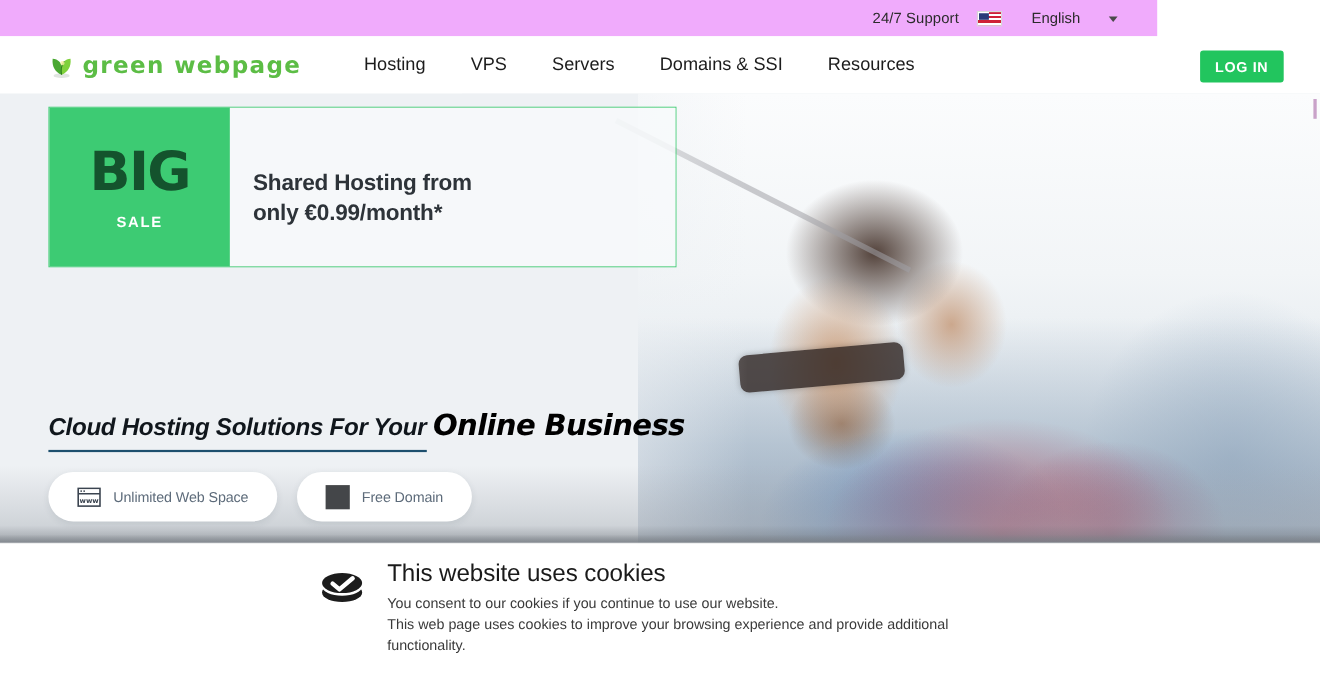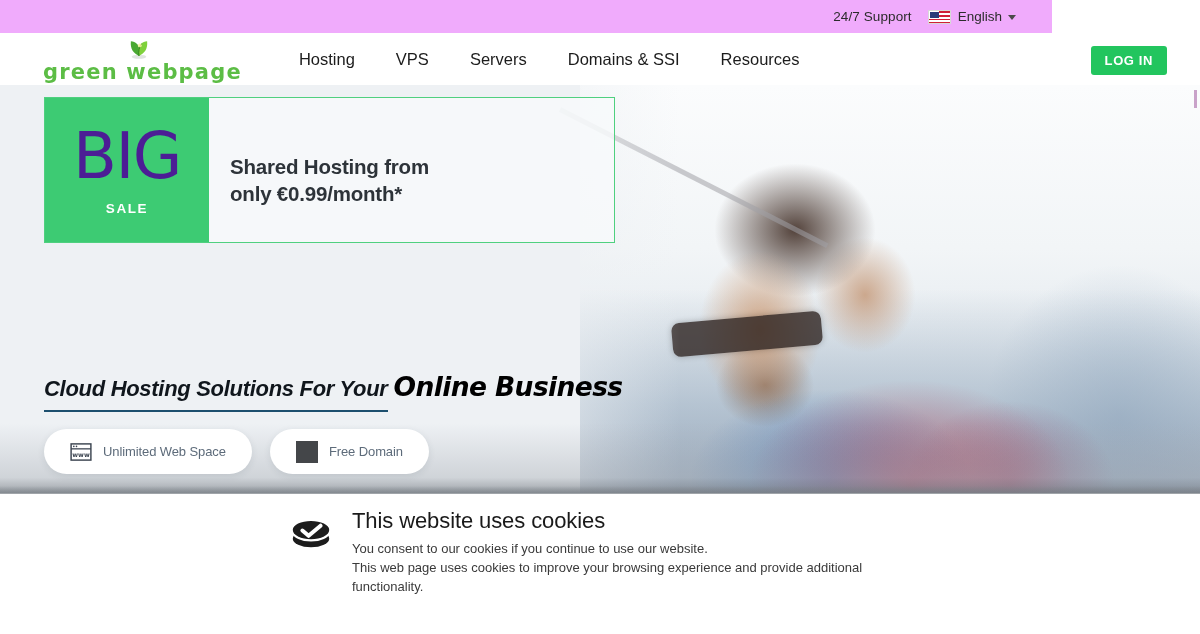--- a/index.html
+++ b/index.html
@@ -16,21 +16,21 @@
   .utilbar {
     position: absolute; top: 0; left: 0; width: 1052px; height: 33px;
     background: #f0abfc;
     display: flex; align-items: center; justify-content: flex-end;
     padding-right: 36px;
   }
   .support-link {
     font-size: 13.5px; color: #2b2b2b; letter-spacing: .1px;
     margin-right: 16px; cursor: pointer; white-space: nowrap;
   }
-  .lang { display: flex; align-items: center; cursor: pointer; }
+  .lang { display: flex; align-items: center; cursor: pointer; gap: 20px; }
   .flag {
     width: 23px; height: 14px; margin-right: 7px;
     border: 1px solid #d8d8d8; position: relative; overflow: hidden;
     background: repeating-linear-gradient(to bottom,
       #cf2037 0px, #cf2037 1.9px, #ffffff 1.9px, #ffffff 3.8px);
   }
   .flag::after {
     content:""; position:absolute; left:0; top:0; width:10px; height:7.5px;
     background:#2a3b79;
     box-shadow:
@@ -42,21 +42,21 @@
     border-left: 4.5px solid transparent;
     border-right: 4.5px solid transparent;
     border-top: 5px solid #4a4a4a;
   }
 
   
   .navbar {
     position: absolute; top: 33px; left: 0; width: 1200px; height: 52px;
     background: #ffffff; display: flex; align-items: center;
   }
-  .brand { display: flex; align-items: center; margin-left: 43px; cursor:pointer;flex-direction:column; }
+  .brand { display: flex; align-items: center; margin-left: 43px; cursor:pointer; }
   .brand-logo { width: 26px; height: 26px; margin-right: 6px; }
   .brand-name {
     font-size: 21px; font-weight: 600; color: #5cbd45;
     letter-spacing: 1.2px; font-family: "DejaVu Sans", sans-serif;
     text-transform: lowercase;
   }
   .nav-items { display: flex; align-items: center; margin-left: 57px; }
   .nav-item {
     font-size: 16.5px; color: #1c1c1c; margin-right: 41px;
     cursor: pointer; white-space: nowrap;
@@ -120,21 +120,21 @@
     position: absolute; left: 44px; top: 97px;
     width: 571px; height: 146px; display: flex;
     border: 1px solid #4fd07f;
   }
   .sale-left {
     width: 164px; background: #3dcb73;
     display: flex; flex-direction: column;
     align-items: center; justify-content: center;
   }
   .sale-big {
-    font-size: 64px; font-weight: 400; color: #4c1d95;
+    font-size: 49px; font-weight: 700; color: #14532d;
     letter-spacing: -1.5px; line-height: 1;
     font-family: "DejaVu Sans", sans-serif;
   }
   .sale-word {
     font-size: 13.5px; font-weight: 800; color: #ffffff;
     letter-spacing: 1.6px; margin-top: 13px;
   }
   .sale-right {
     flex: 1; background: rgba(248,250,251,.80);
     display: flex; align-items: center; padding-left: 21px;

